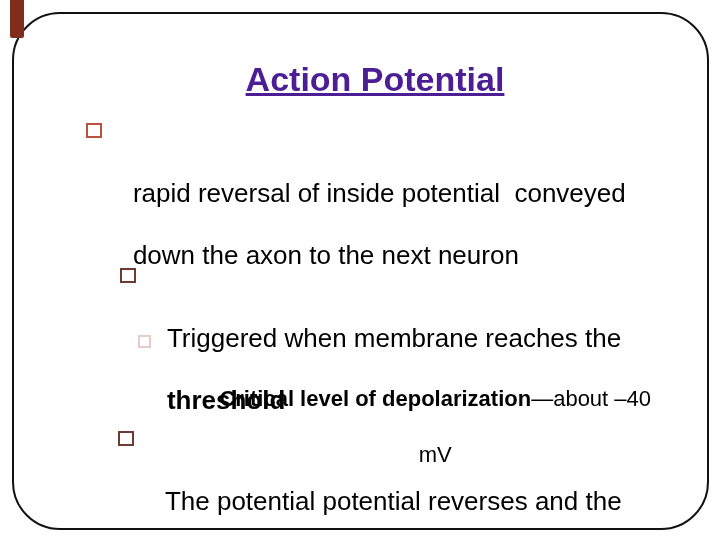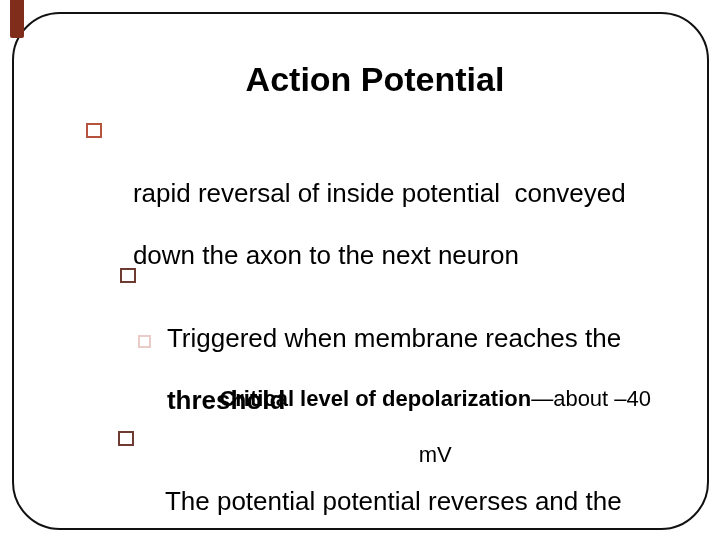--- a/index.html
+++ b/index.html
@@ -92,21 +92,21 @@
 </style>
 </head>
 <body>
 
 <div class="slide">
 
   <div class="slide-border"></div>
 
   <div class="accent-bar" style="background: rgb(128, 45, 27);"></div>
 
-  <div class="title" style="color: #000000;">Action Potential</div>
+  <div class="title" style="color: #4c1d95; text-decoration: underline;">Action Potential</div>
 
   <div class="bullet level1 b1">
     <span class="marker" style="color: rgb(181, 83, 60);"></span>
     <span>rapid reversal of inside potential  conveyed</span><br>
     <span>down the axon to the next neuron</span>
   </div>
 
   <div class="bullet level1 b2">
     <span class="marker" style="color: rgb(110, 59, 51);"></span>
     <span>Triggered when membrane reaches the</span><br>

